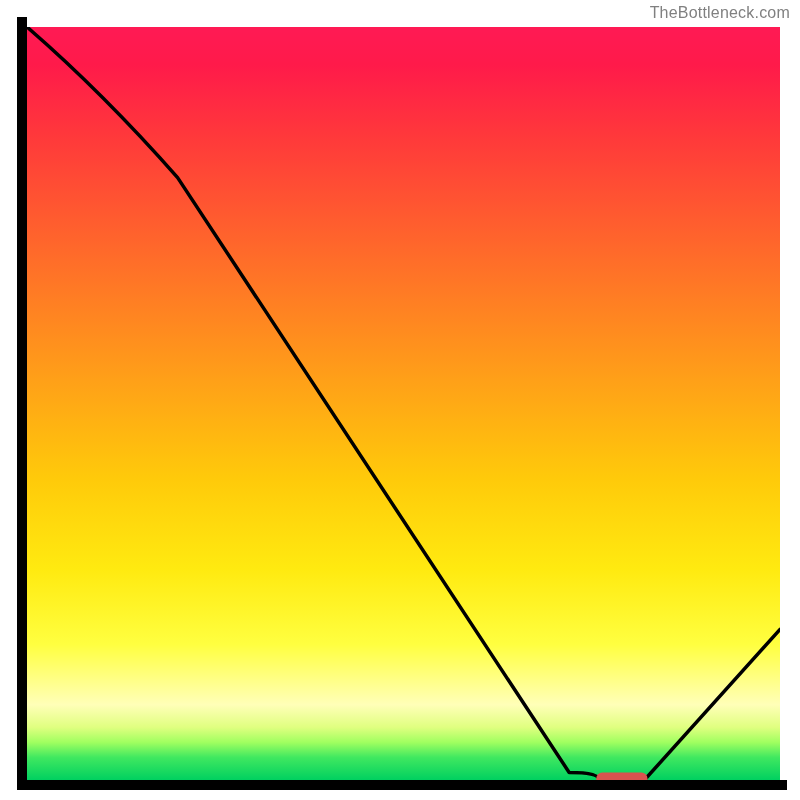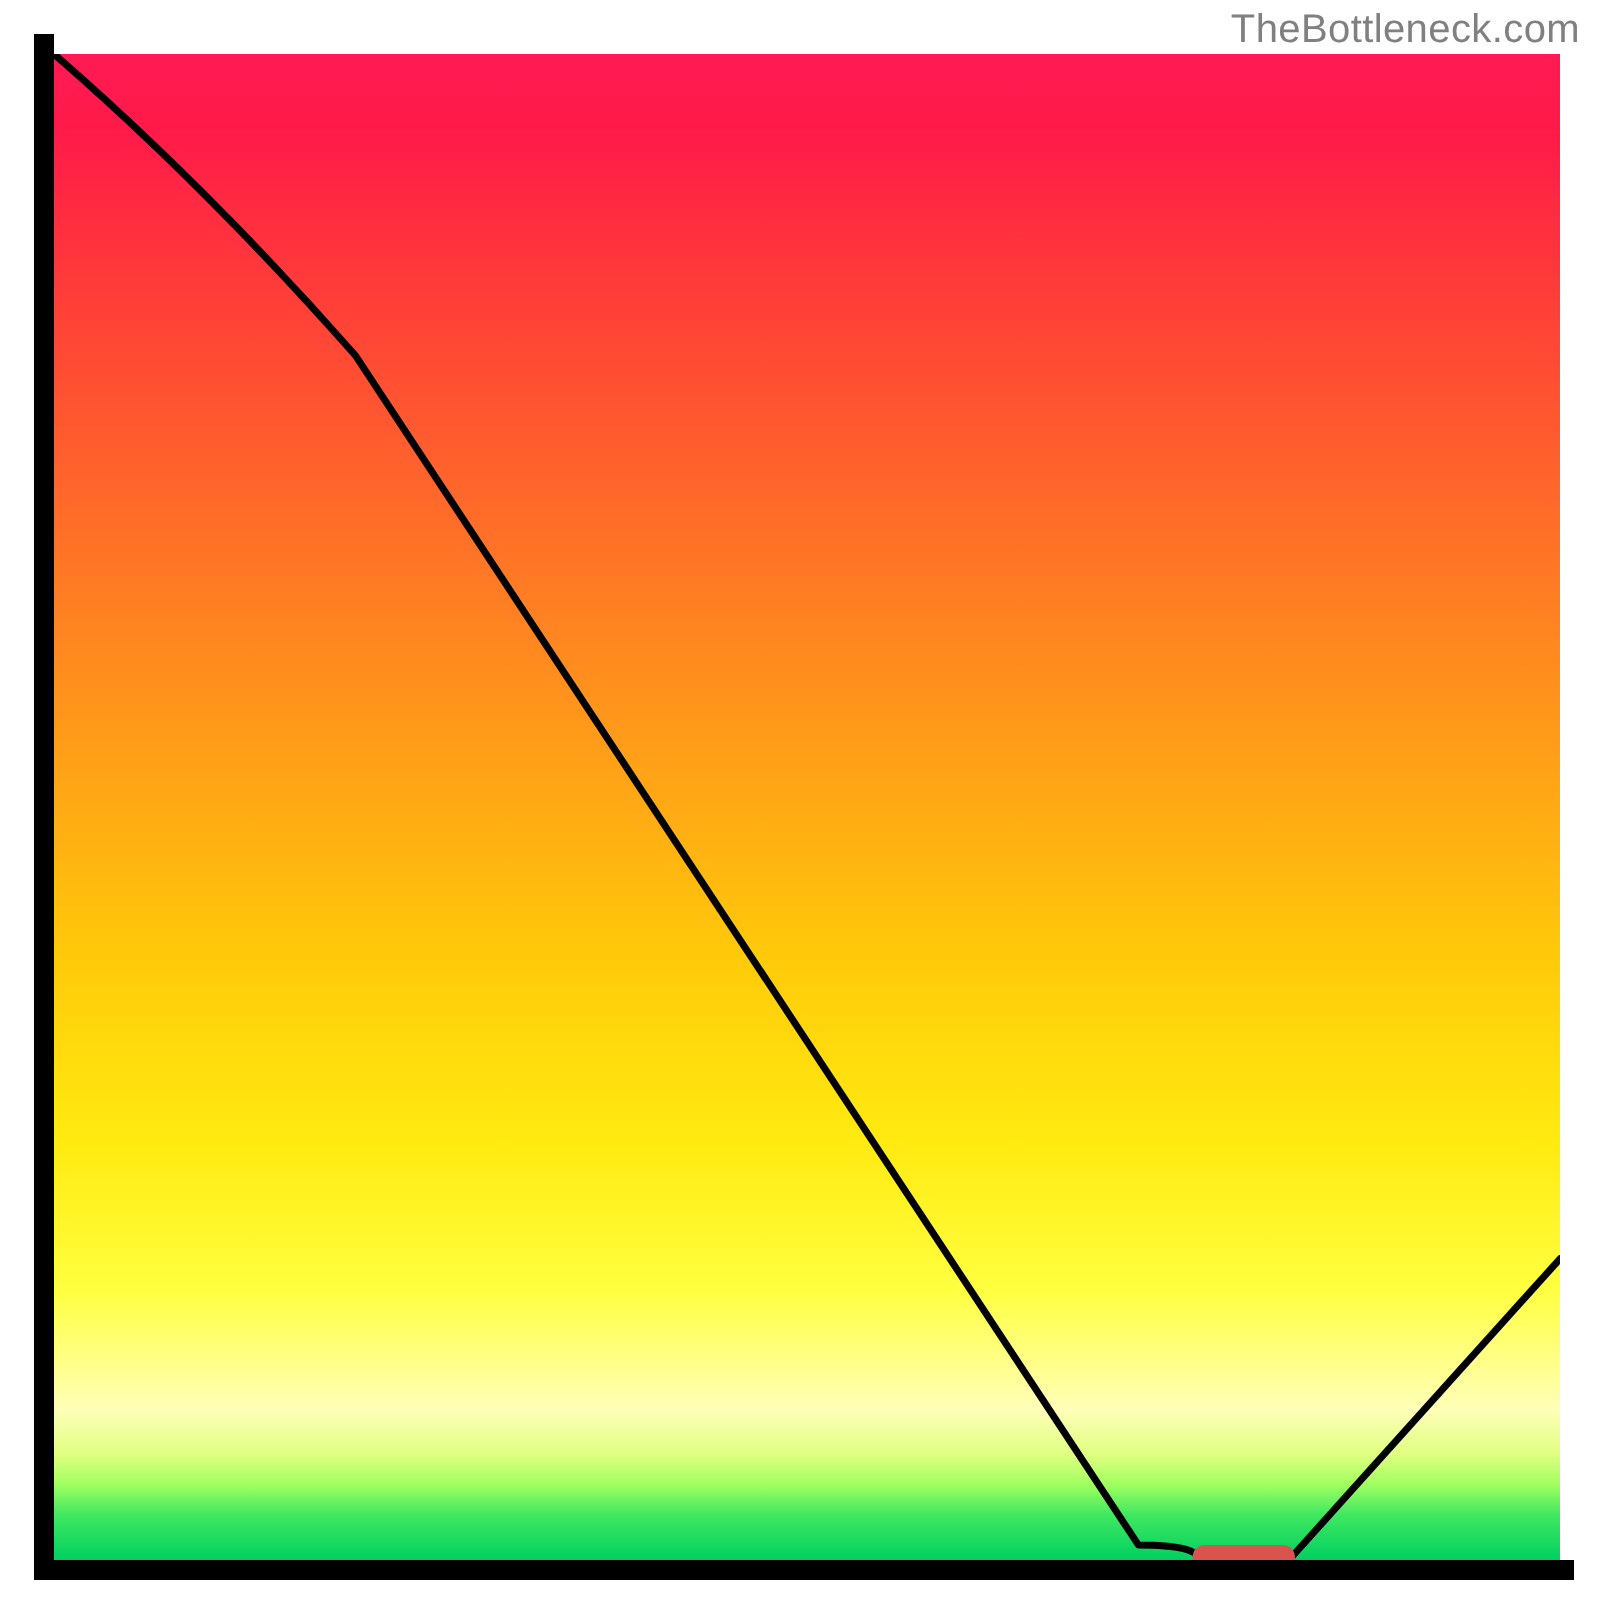--- a/index.html
+++ b/index.html
@@ -69,21 +69,21 @@
     stroke-linejoin: round;
   }
   .marker {
     fill: #d9534f;
   }
   .watermark {
     position: absolute;
     top: 4px;
     right: 10px;
     color: #808080;
-    font-size: 20px;
+    font-size: 16px;
     font-weight: 500;
     letter-spacing: 0.2px;
   }
 </style>
 </head>
 <body>
 
 <div class="chart-container">
 
   <div class="plot-area"></div>

